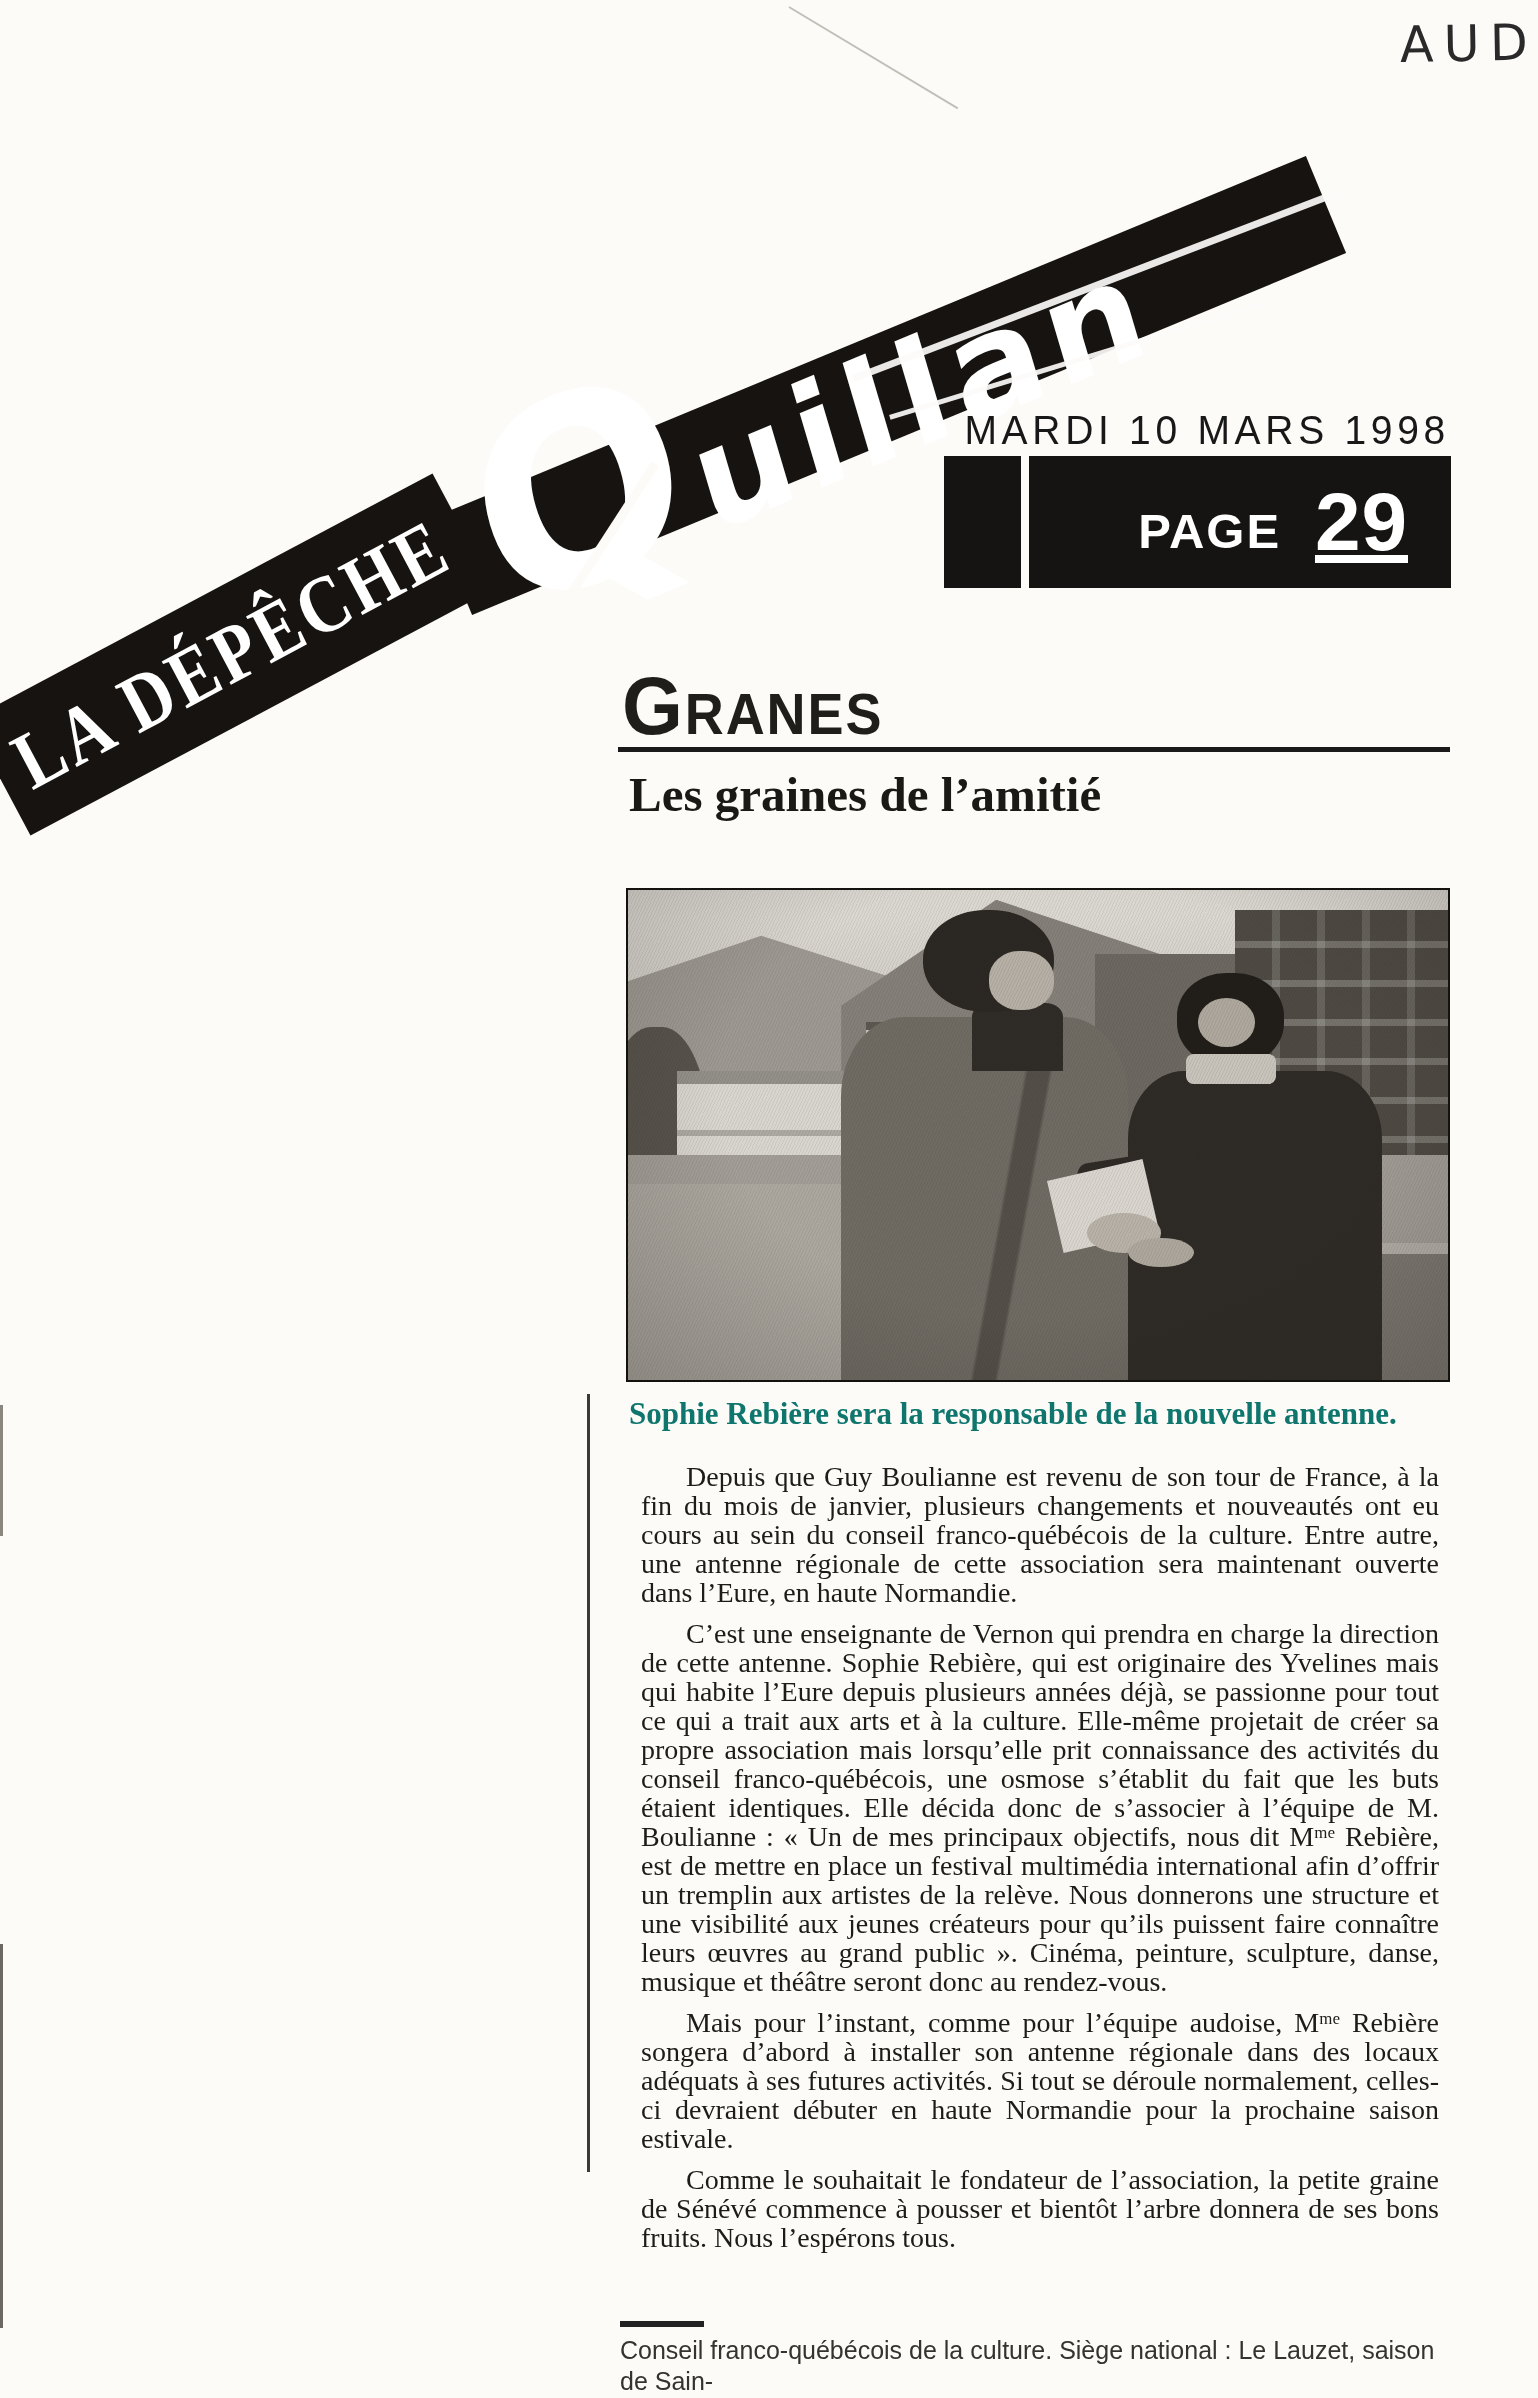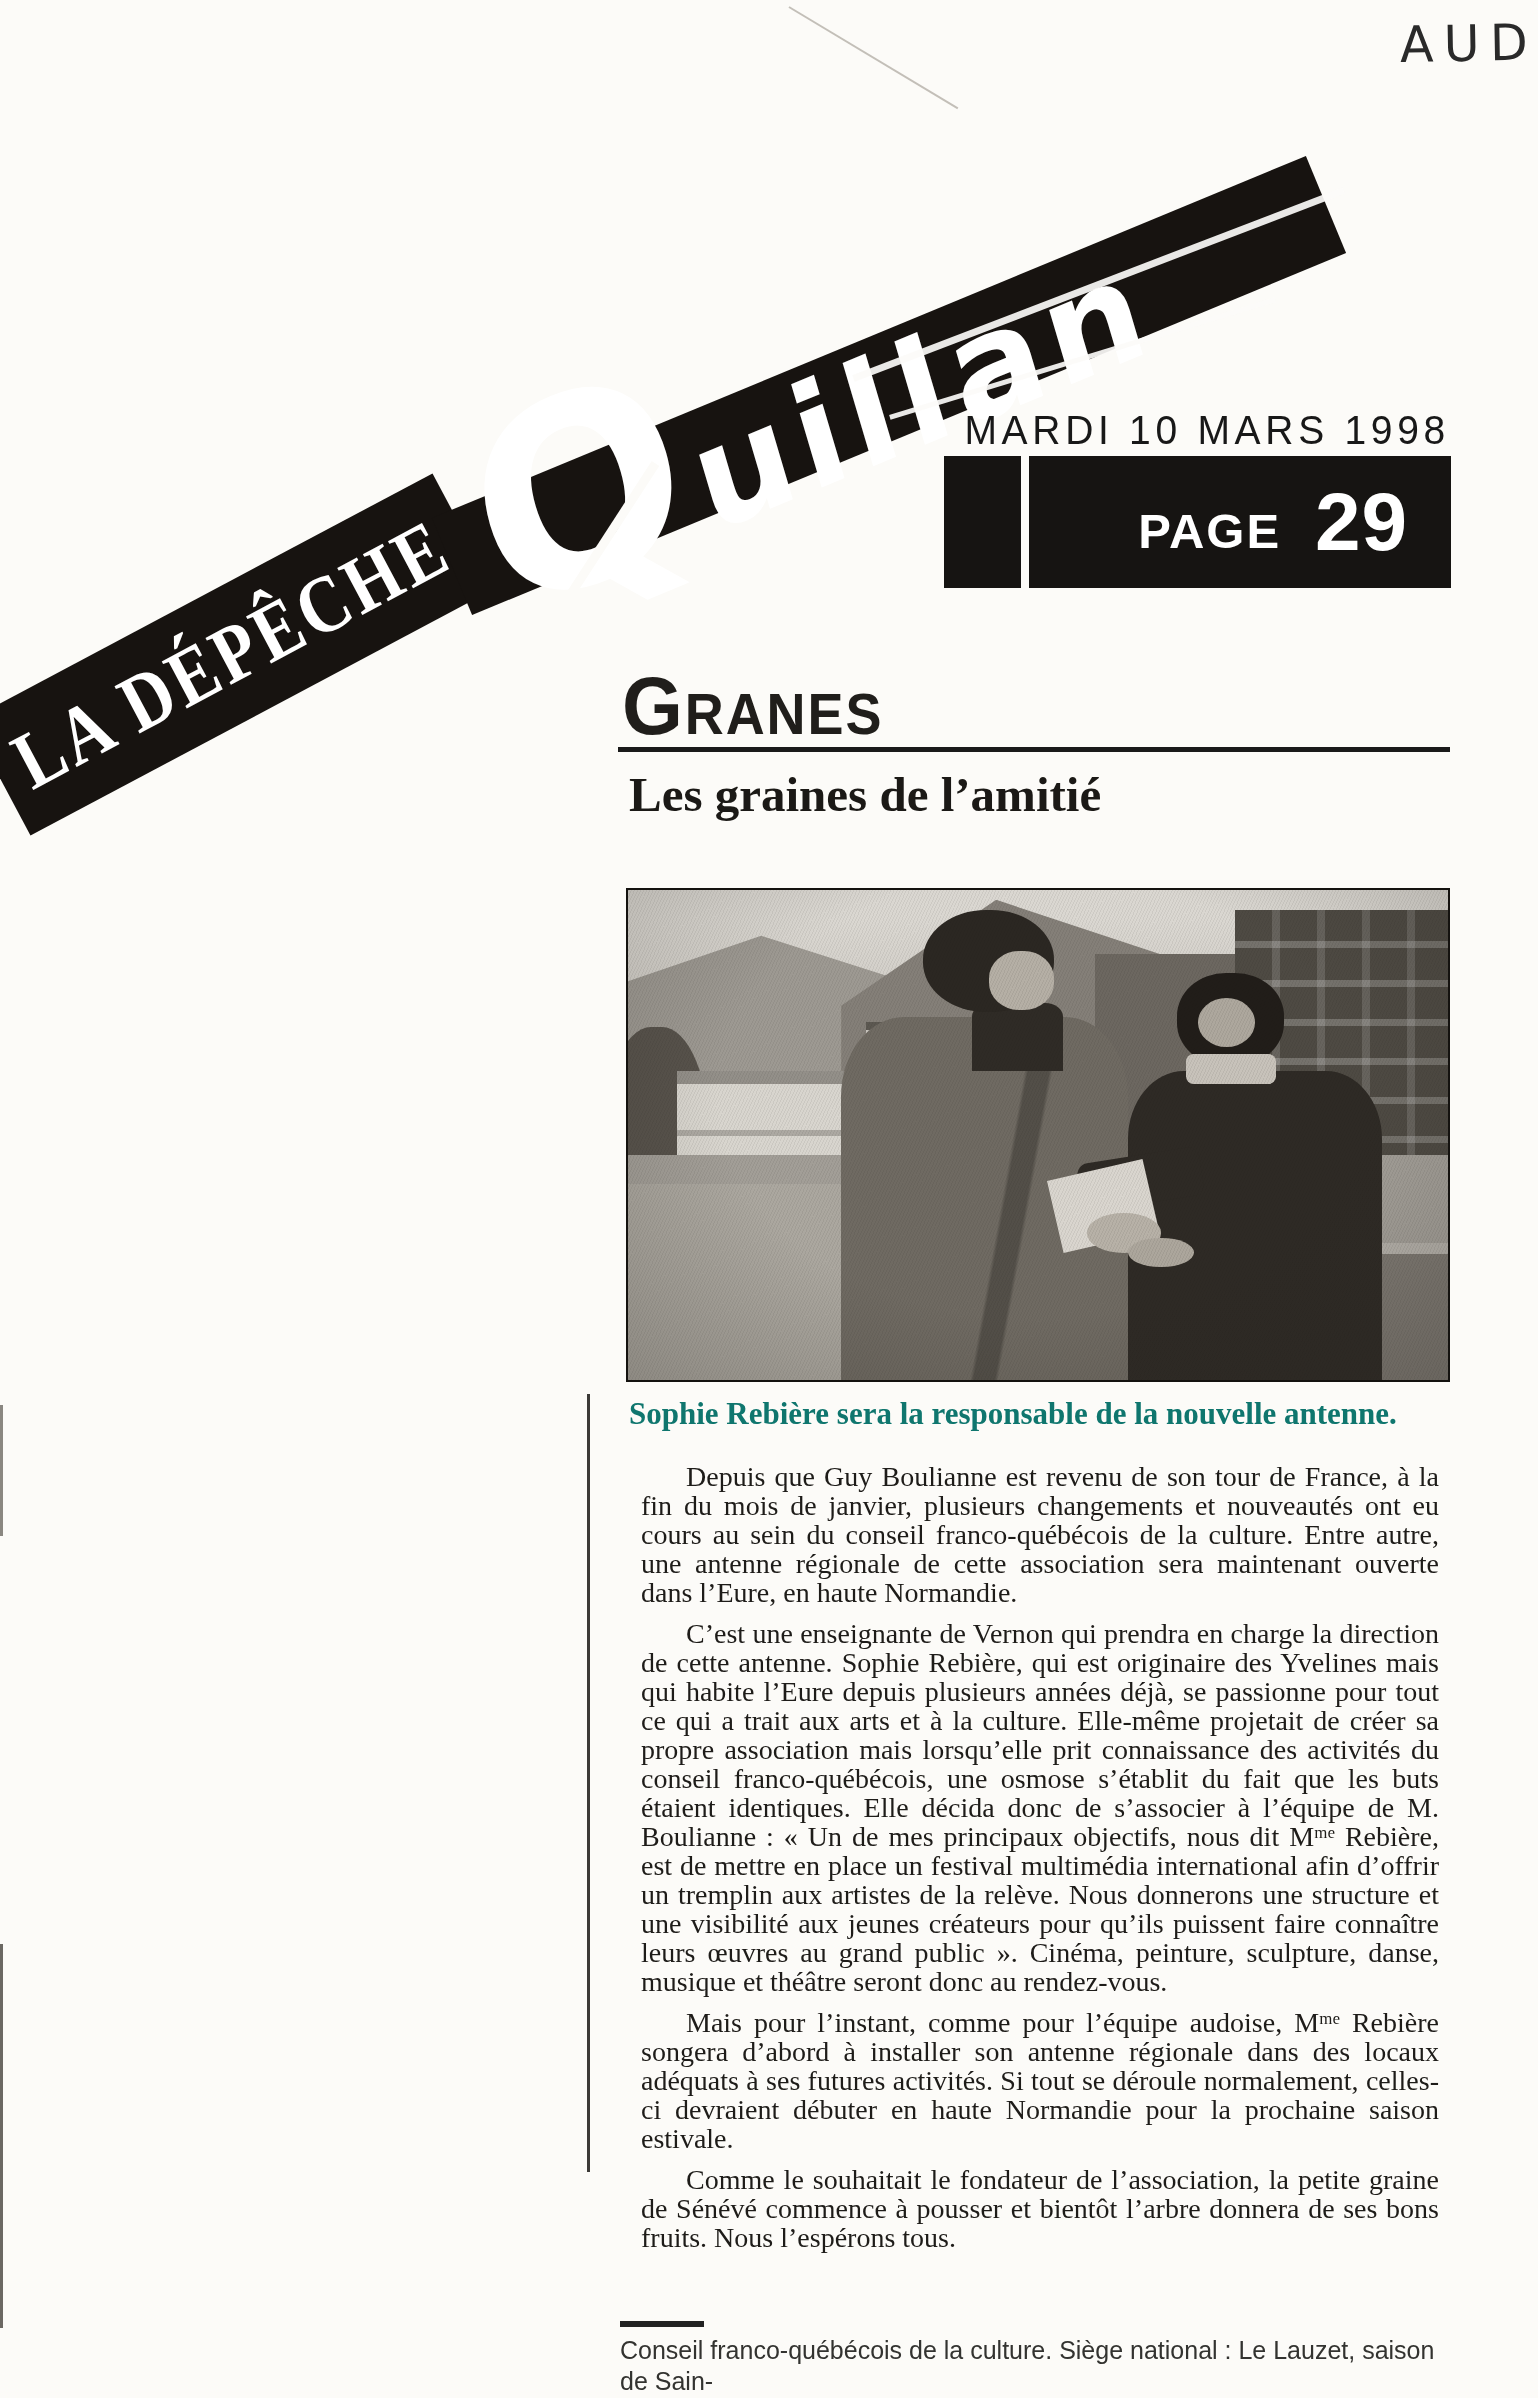--- a/index.html
+++ b/index.html
@@ -31,21 +31,21 @@
   .top-scratch{position:absolute;left:789px;top:5.6px;width:197px;height:1.9px;background:#c3bfb8;
         transform:rotate(31deg);transform-origin:left center;}
 
   
   .issue-date{position:absolute;right:88px;top:408px;font-family:"Liberation Sans","DejaVu Sans",sans-serif;
         font-size:39px;letter-spacing:4.7px;color:#181818;transform:scaleY(1.05);white-space:nowrap;}
   .page-box{position:absolute;left:1029px;top:456px;width:422px;height:132px;background:#161412;
         display:flex;justify-content:flex-end;align-items:center;padding-right:43px;box-sizing:border-box;
         font-family:"Liberation Sans","DejaVu Sans",sans-serif;color:#ffffff;}
   .page-label{font-size:49px;font-weight:bold;letter-spacing:1.9px;margin-right:34px;margin-top:17px;}
-  .page-number{font-size:82px;font-weight:bold;letter-spacing:0.9px;}
+  .page-number{font-size:82px;font-weight:bold;letter-spacing:0.9px;text-decoration:underline;}
   .page-box-left-piece{position:absolute;left:944px;top:456px;width:77px;height:132px;background:#161412;}
 
   
   .section-heading{position:absolute;left:622px;top:661px;font-family:"Liberation Sans","DejaVu Sans",sans-serif;
         font-weight:bold;font-size:54px;letter-spacing:1.9px;color:#201e1b;transform:scaleY(1.05);}
   .section-heading::first-letter{font-size:1.45em;}
   .section-rule{position:absolute;left:618px;top:747px;width:832px;height:4.7px;background:#1a1a1a;}
   .article-title{position:absolute;left:629px;top:768px;width:822px;
         font-weight:bold;font-size:49px;line-height:54px;color:#1b1916;}
 

